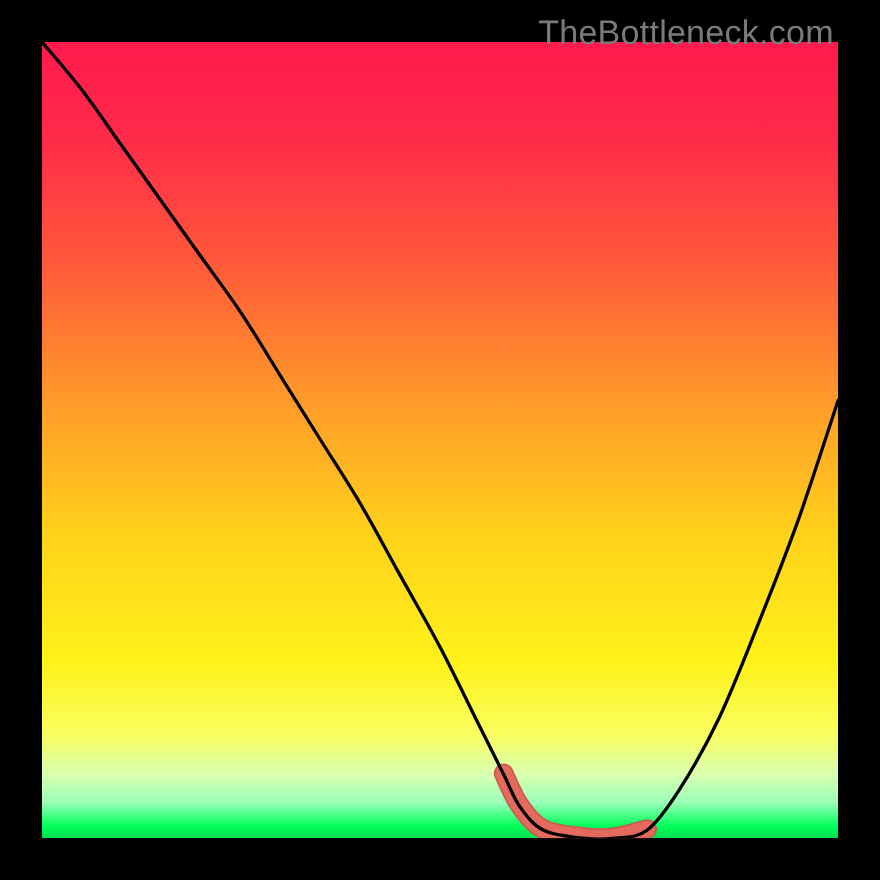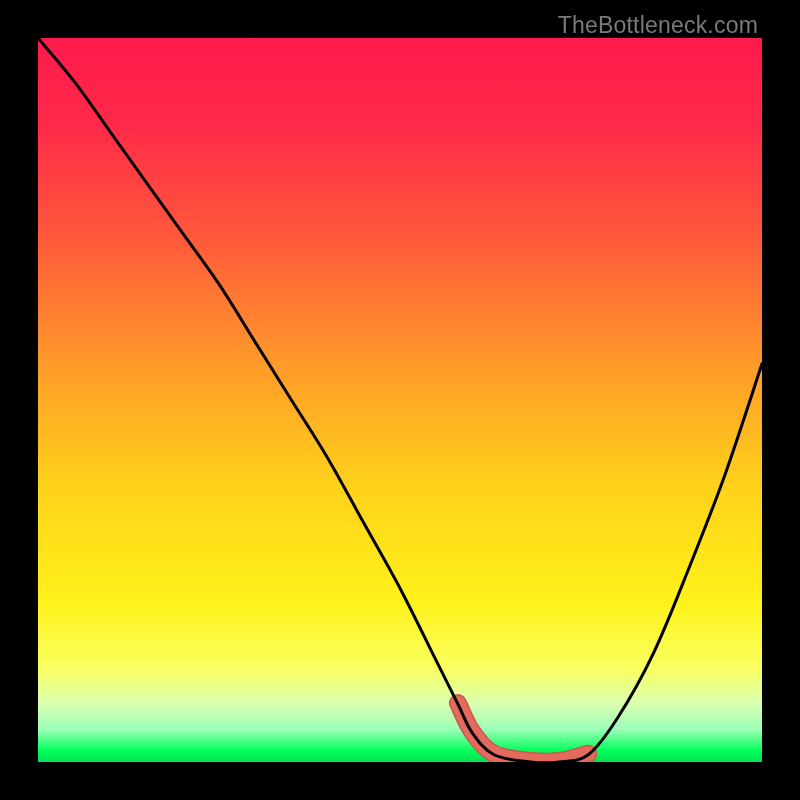--- a/index.html
+++ b/index.html
@@ -27,21 +27,21 @@
   }
   .gradient {
     position: absolute;
     inset: 0;
   }
   .watermark {
     position: absolute;
     top: 12px;
     right: 42px;
     color: #7a7a7a;
-    font-size: 23px;
+    font-size: 31px;
     font-weight: 500;
     letter-spacing: 0.2px;
     user-select: none;
   }
   svg { display: block; }
 </style>
 </head>
 <body>
 
 <div class="frame">

